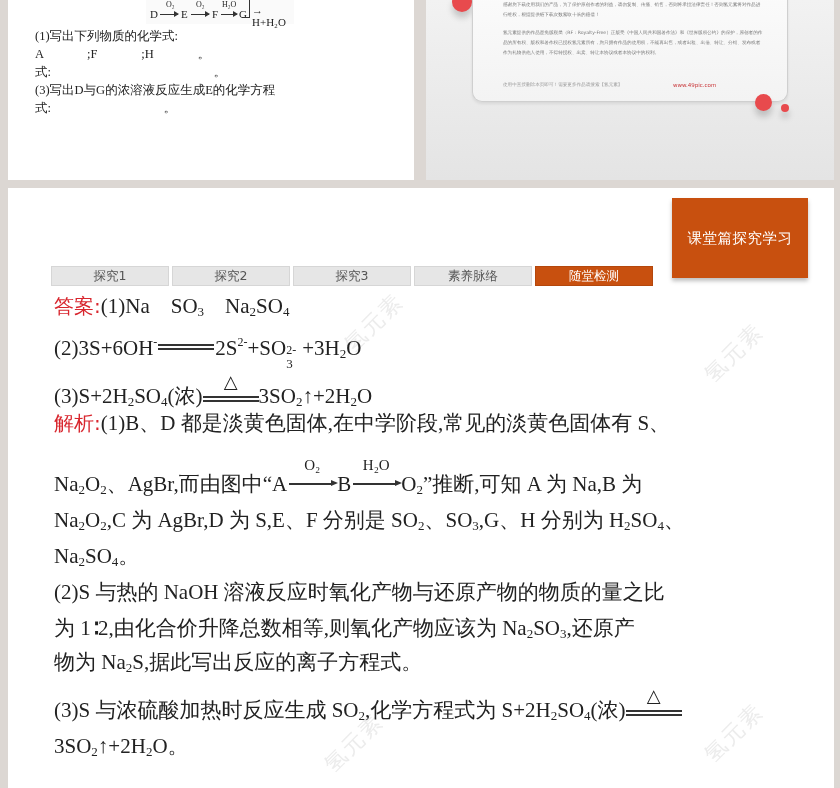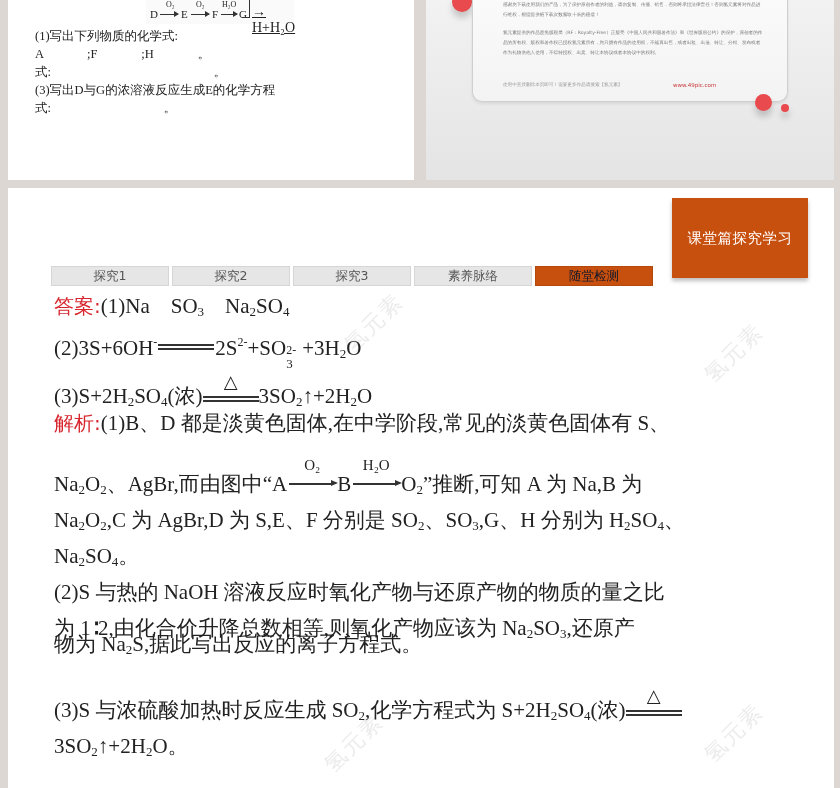--- a/index.html
+++ b/index.html
@@ -17,21 +17,21 @@
   }
   .flow-diagram .node { position: absolute; top: 8px; font-size: 11px; }
   .flow-diagram .arr { position: absolute; top: 14px; height: 1px; background: #333; }
   .flow-diagram .arr::after {
     content: ""; position: absolute; right: -1px; top: -3px;
     border-left: 5px solid #333; border-top: 3px solid transparent; border-bottom: 3px solid transparent;
   }
   .flow-diagram .lbl { position: absolute; top: 0; font-size: 8px; }
   .flow-diagram .vline { position: absolute; left: 103px; top: 0; width: 1px; height: 17px; background:#333; }
   .flow-diagram .hline { position: absolute; left: 96px; top: 17px; width: 8px; height: 1px; background:#333; }
-  .flow-diagram .tail { position: absolute; left: 106px; top: 4px; font-size: 14px; text-decoration: underline; }
+  .flow-diagram .tail { position: absolute; left: 106px; top: 4px; font-size: 11px; }
   .q-lines { position: absolute; left: 27px; top: 27px; width: 380px; font-size: 12.5px; font-weight: normal; line-height: 18px; font-family: "Liberation Serif", serif; }
   .q-lines div { white-space: pre; height: 18px; }
 
   
   .slide-top-right {
     position: absolute; left: 426px; top: 0; width: 408px; height: 180px;
     background: linear-gradient(#f2f2f2, #e4e4e4); overflow: hidden;
   }
   .notice-card {
     position: absolute; left: 46px; top: -10px; width: 316px; height: 112px;
@@ -54,21 +54,21 @@
     background: #c8500f; color: #fff; font-family: "DejaVu Sans", sans-serif; font-size: 14.5px;
     display: flex; align-items: center; justify-content: center; letter-spacing: 0.5px;
     box-shadow: 0 3px 4px rgba(0,0,0,0.25);
   }
   .tabs { position: absolute; left: 43px; top: 78px; height: 20px; display: flex; gap: 3px; border-radius: 6px; }
   .tab {
     width: 118px; height: 20px; background: #e6e6e6; border: 1px solid #d6d6d6;
     font-family: "DejaVu Sans", sans-serif; font-size: 12.5px; color: #555;
     display: flex; align-items: center; justify-content: center; cursor: pointer;
   }
-  .tab.active { background: #c8500f; color: #0f172a; border-color: #b4470c; }
+  .tab.active { background: #c8500f; color: #ffffff; border-color: #b4470c; }
 
   .content { position: absolute; left: 46px; top: 100px; width: 750px; font-size: 21px; line-height: 36px; color: #222; }
   .line { position: absolute; left: 0; white-space: nowrap; }
   .red { color: #d8262e; font-family: "DejaVu Sans", sans-serif; font-size: 20px; }
   sub { font-size: 13px; vertical-align: -3px; line-height: 0; }
   sup { font-size: 12px; vertical-align: 9px; line-height: 0; }
   .stack { display: inline-block; position: relative; line-height: 0; }
   .stack .s-sup { position: absolute; left: 0; top: -4px; font-size: 12px; }
   .stack .s-sub { position: absolute; left: 0; top: 10px; font-size: 13px; }
   .eqsign { display: inline-block; width: 56px; height: 6px; border-top: 2px solid #333; border-bottom: 2px solid #333; vertical-align: 5px; margin: 0 1px; }
@@ -166,21 +166,21 @@
     </div>
     <div class="line" style="top:250px">
       <span>Na</span><sub>2</sub><span>SO</span><sub>4</sub><span>。</span>
     </div>
     <div class="line" style="top:286px">
       <span>(2)S 与热的 NaOH 溶液反应时氧化产物与还原产物的物质的量之比</span>
     </div>
     <div class="line" style="top:322px">
       <span>为 1∶2,由化合价升降总数相等,则氧化产物应该为 Na</span><sub>2</sub><span>SO</span><sub>3</sub><span>,还原产</span>
     </div>
-    <div class="line" style="top:338px">
+    <div class="line" style="top:356px">
       <span>物为 Na</span><sub>2</sub><span>S,据此写出反应的离子方程式。</span>
     </div>
     <div class="line" style="top:404px">
       <span>(3)S 与浓硫酸加热时反应生成 SO</span><sub>2</sub><span>,化学方程式为 S+2H</span><sub>2</sub><span>SO</span><sub>4</sub><span>(浓)</span><span class="heat-eq"><span class="tri">△</span><span class="bars"></span></span>
     </div>
     <div class="line" style="top:440px">
       <span>3SO</span><sub>2</sub><span>↑+2H</span><sub>2</sub><span>O。</span>
     </div>
   </div>
 </div>

